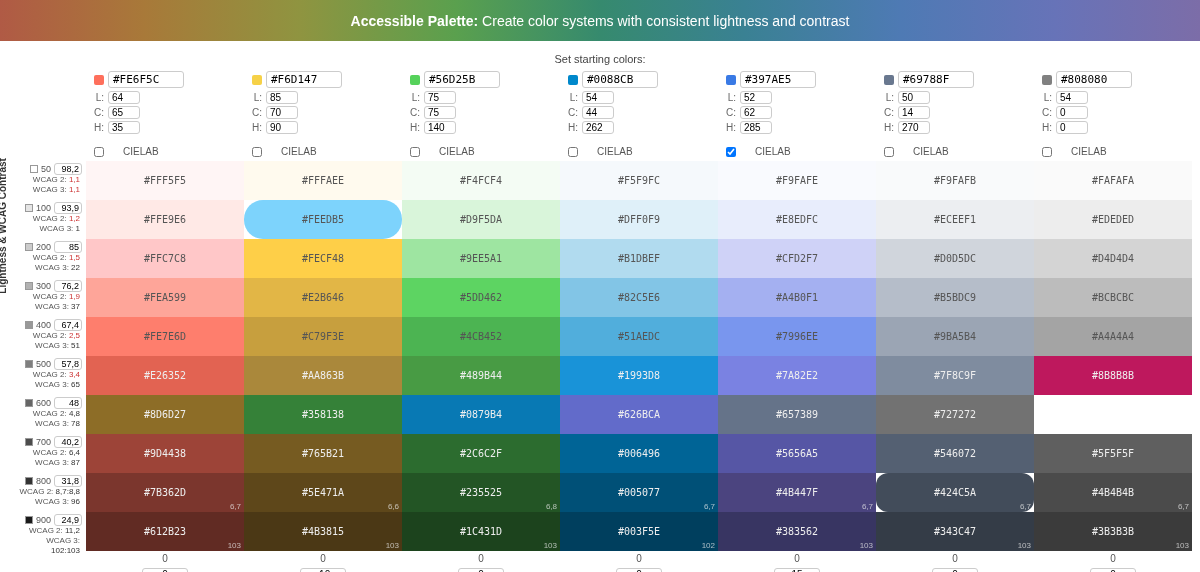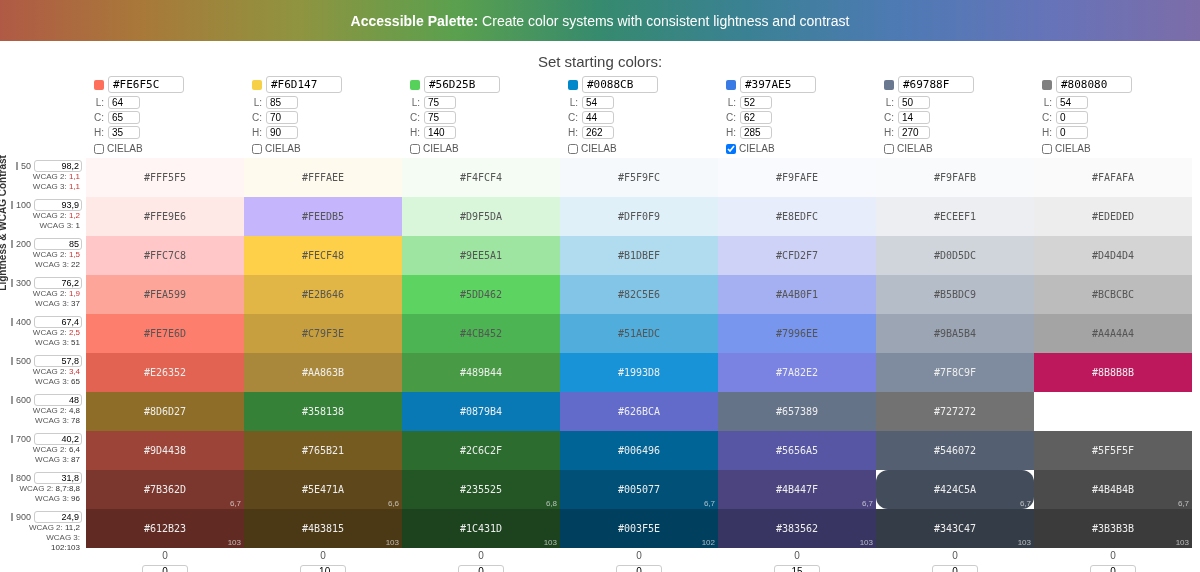--- a/index.html
+++ b/index.html
@@ -1,38 +1,38 @@
 <!DOCTYPE html>
 <html><head>
 <meta charset="utf-8">
 <style>
 * { box-sizing: border-box; margin: 0; padding: 0; }
 body { font-family: -apple-system, BlinkMacSystemFont, "Segoe UI", Arial, sans-serif; font-size: 11px; background: #fff; width: 1200px; overflow: hidden; }
 .header { height: 41px; background: linear-gradient(90deg, #b05a45 0%, #a87939 12%, #8f9440 25%, #5aa04e 38%, #368a6e 50%, #3a8193 62%, #4e7ab4 75%, #6773b8 88%, #7c6da8 100%); display: flex; align-items: center; justify-content: center; color: #fff; font-size: 14px; }
 .header b { font-weight: 600; }
-.subtitle { text-align: center; font-size: 15px; color: #444; padding: 12px 16px 6px; }
+.subtitle { text-align: center; font-size: 11px; color: #444; padding: 12px 16px 6px; }
 .columns-config { display: flex; margin-left: 86px; }
 .col-config { width: 158px; padding: 0 8px; }
 .swatch-row { display: flex; align-items: center; gap: 4px; margin-bottom: 3px; }
 .sw { width: 10px; height: 10px; border-radius: 2px; }
 .hex-input { border: 1px solid #ccc; border-radius: 3px; padding: 1px 4px; font-size: 11px; width: 76px; font-family: monospace; }
 .lch-row { display: flex; align-items: center; gap: 4px; margin-bottom: 2px; font-size: 10px; color: #666; }
 .lch-row label { width: 10px; text-align: right; }
 .lch-input { border: 1px solid #ccc; border-radius: 3px; padding: 0 3px; font-size: 10px; width: 32px; }
-.cielab-row { display: flex; align-items: center; gap: 3px; font-size: 10px; color: #555; margin-top: 4px; }
+.cielab-row { display: flex; align-items: center; gap: 19px; font-size: 10px; color: #555; margin-top: 12px; }
 .cielab-row input { width: 10px; height: 10px; }
 .grid-wrap { display: flex; margin-top: 4px; }
 .sidebar { width: 86px; position: relative; }
 .vlabel { position: absolute; left: 2px; top: 50%; transform: rotate(-90deg) translateX(50%); transform-origin: left center; font-size: 10px; font-weight: 600; color: #333; white-space: nowrap; }
 .row-labels { margin-left: 18px; }
 .row-label { height: 39px; padding: 2px 4px 0 0; font-size: 9px; color: #555; }
 .row-label .shade-line { display: flex; align-items: center; gap: 3px; justify-content: flex-end; }
 .shade-sw { width: 8px; height: 8px; }
 .shade-num { }
-.shade-in { border: 1px solid #ccc; border-radius: 3px; width: 48px; font-size: 9px; padding: 0 2px; text-align: right; }
+.shade-in { border: 1px solid #ccc; border-radius: 3px; width: 28px; font-size: 9px; padding: 0 2px; text-align: right; }
 .wcag-line { text-align: right; font-size: 8px; line-height: 10px; padding-right: 2px; }
 .wcag-line .fail { color: #c33; }
 .wcag-line .pass { color: #333; }
 .palette { display: flex; flex-direction: column; }
 .prow { display: flex; height: 39px; }
 .cell { width: 158px; display: flex; align-items: center; justify-content: center; font-family: monospace; font-size: 10px; position: relative; }
 .corner { position: absolute; right: 3px; bottom: 1px; font-size: 8px; font-family: sans-serif; opacity: 0.7; }
 .footers { display: flex; margin-left: 86px; margin-top: 2px; }
 .fcol { width: 158px; text-align: center; }
 .fcol .disp { font-size: 10px; color: #555; }
@@ -305,21 +305,21 @@
         <div class="cell" style="background: rgb(255, 245, 245); color: rgb(85, 85, 85);">#FFF5F5</div>
         <div class="cell" style="background: rgb(255, 250, 238); color: rgb(85, 85, 85);">#FFFAEE</div>
         <div class="cell" style="background: rgb(244, 252, 244); color: rgb(85, 85, 85);">#F4FCF4</div>
         <div class="cell" style="background: rgb(245, 249, 252); color: rgb(85, 85, 85);">#F5F9FC</div>
         <div class="cell" style="background: rgb(249, 250, 254); color: rgb(85, 85, 85);">#F9FAFE</div>
         <div class="cell" style="background: rgb(249, 250, 251); color: rgb(85, 85, 85);">#F9FAFB</div>
         <div class="cell" style="background: rgb(250, 250, 250); color: rgb(85, 85, 85);">#FAFAFA</div>
       </div>
       <div class="prow">
         <div class="cell" style="background: rgb(255, 233, 230); color: rgb(85, 85, 85);">#FFE9E6</div>
-        <div class="cell" style="background: #c4b5fd; color: rgb(85, 85, 85);">#FEEDB5</div>
+        <div class="cell" style="background: #7dd3fc; color: rgb(85, 85, 85); border-radius: 19px;">#FEEDB5</div>
         <div class="cell" style="background: rgb(217, 245, 218); color: rgb(85, 85, 85);">#D9F5DA</div>
         <div class="cell" style="background: rgb(223, 240, 249); color: rgb(85, 85, 85);">#DFF0F9</div>
         <div class="cell" style="background: rgb(232, 237, 252); color: rgb(85, 85, 85);">#E8EDFC</div>
         <div class="cell" style="background: rgb(236, 238, 241); color: rgb(85, 85, 85);">#ECEEF1</div>
         <div class="cell" style="background: rgb(237, 237, 237); color: rgb(85, 85, 85);">#EDEDED</div>
       </div>
       <div class="prow">
         <div class="cell" style="background: rgb(255, 199, 200); color: rgb(85, 85, 85);">#FFC7C8</div>
         <div class="cell" style="background: rgb(254, 207, 72); color: rgb(85, 85, 85);">#FECF48</div>
         <div class="cell" style="background: rgb(158, 229, 161); color: rgb(85, 85, 85);">#9EE5A1</div>

